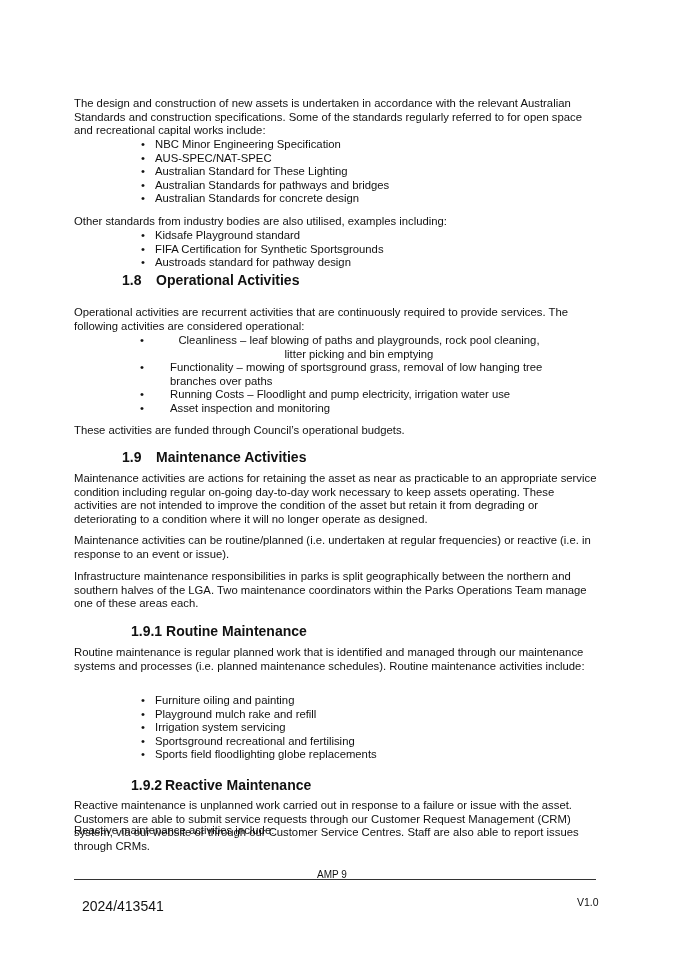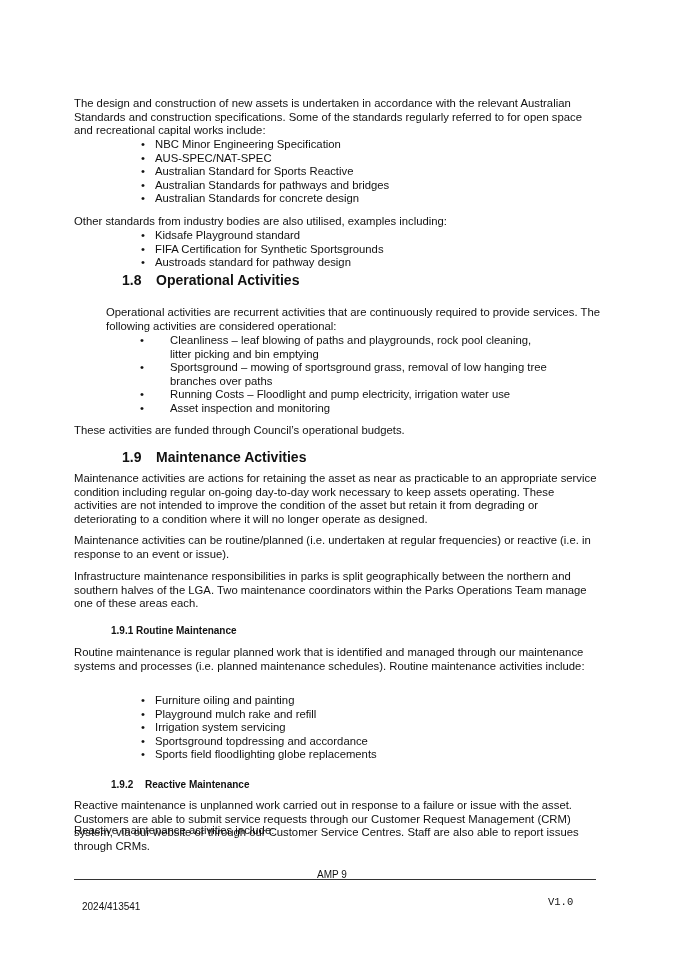--- a/index.html
+++ b/index.html
@@ -3,21 +3,21 @@
 <meta charset="utf-8">
 <style>
   html, body { margin:0; padding:0; background:#ffffff; }
   body { width:675px; height:954px; position:relative; overflow:hidden;
          font-family:"Liberation Sans", sans-serif; color:#111; font-size:11.3px; line-height:13.6px; }
   .abs { position:absolute; }
   p { margin:0; }
   .para { position:absolute; left:74px; width:525px; }
   .h2 { position:absolute; left:122px; font-weight:bold; font-size:14px; line-height:16px; }
   .h2 .num { display:inline-block; width:34px; }
-  .h3 { position:absolute; left:111px; font-weight:bold; font-size:10px; line-height:14px; }
+  .h3 { position:absolute; left:131px; font-weight:bold; font-size:14px; line-height:14px; }
   .h3 .num { display:inline-block; }
   ul.blist { list-style:none; margin:0; padding:0; position:absolute; }
   ul.blist li { position:relative; }
   ul.blist li .dot { position:absolute; left:0; top:0; }
   .footer-rule { position:absolute; left:74px; top:879px; width:522px; height:0; border-top:1px solid #333; }
 </style>
 </head>
 <body>
 
 <p class="para" style="top:97px;" data-name="intro-paragraph">The design and construction of new assets is undertaken in accordance with the relevant Australian Standards and construction specifications. Some of the standards regularly referred to for open space and recreational capital works include:</p>
@@ -25,21 +25,21 @@
   <li data-name="list-item">
       <span class="dot" data-name="bullet-icon">•</span>
       <span style="margin-left:7px;">NBC Minor Engineering Specification</span>
     </li>
   <li data-name="list-item">
       <span class="dot" data-name="bullet-icon">•</span>
       <span style="margin-left:7px;">AUS-SPEC/NAT-SPEC</span>
     </li>
   <li data-name="list-item">
       <span class="dot" data-name="bullet-icon">•</span>
-      <span style="margin-left:7px;">Australian Standard for Sports Reactive</span>
+      <span style="margin-left:7px;">Australian Standard for These Lighting</span>
     </li>
   <li data-name="list-item">
       <span class="dot" data-name="bullet-icon">•</span>
       <span style="margin-left:7px;">Australian Standards for pathways and bridges</span>
     </li>
   <li data-name="list-item">
       <span class="dot" data-name="bullet-icon">•</span>
       <span style="margin-left:7px;">Australian Standards for concrete design</span>
     </li>
 </ul>
@@ -57,29 +57,29 @@
     </li>
   <li data-name="list-item">
       <span class="dot" data-name="bullet-icon">•</span>
       <span>Austroads standard for pathway design</span>
     </li>
 </ul>
 
 <div class="h2" style="top:272px;" data-name="section-heading-1-8">
   <span class="num">1.8</span><span>Operational Activities</span>
 </div>
-<p class="para" style="top:306px;margin-left:32px;" data-name="operational-paragraph">Operational activities are recurrent activities that are continuously required to provide services. The following activities are considered operational:</p>
+<p class="para" style="top:306px;" data-name="operational-paragraph">Operational activities are recurrent activities that are continuously required to provide services. The following activities are considered operational:</p>
 <ul class="blist" style="left:148px; top:334px; width:400px;" data-name="operational-list">
   <li data-name="list-item">
       <span class="dot" data-name="bullet-icon">•</span>
-      <span style="padding-left:22px;">Cleanliness – leaf blowing of paths and playgrounds, rock pool cleaning, litter picking and bin emptying</span>
+      <span style="padding-left:22px;text-align:center;">Cleanliness – leaf blowing of paths and playgrounds, rock pool cleaning, litter picking and bin emptying</span>
     </li>
   <li data-name="list-item">
       <span class="dot" data-name="bullet-icon">•</span>
-      <span style="padding-left:22px;">Sportsground – mowing of sportsground grass, removal of low hanging tree branches over paths</span>
+      <span style="padding-left:22px;">Functionality – mowing of sportsground grass, removal of low hanging tree branches over paths</span>
     </li>
   <li data-name="list-item">
       <span class="dot" data-name="bullet-icon">•</span>
       <span style="padding-left:22px;">Running Costs – Floodlight and pump electricity, irrigation water use</span>
     </li>
   <li data-name="list-item">
       <span class="dot" data-name="bullet-icon">•</span>
       <span style="padding-left:22px;">Asset inspection and monitoring</span>
     </li>
 </ul>
@@ -105,37 +105,37 @@
   <li data-name="list-item">
       <span class="dot" data-name="bullet-icon">•</span>
       <span>Playground mulch rake and refill</span>
     </li>
   <li data-name="list-item">
       <span class="dot" data-name="bullet-icon">•</span>
       <span>Irrigation system servicing</span>
     </li>
   <li data-name="list-item">
       <span class="dot" data-name="bullet-icon">•</span>
-      <span>Sportsground topdressing and accordance</span>
+      <span>Sportsground recreational and fertilising</span>
     </li>
   <li data-name="list-item">
       <span class="dot" data-name="bullet-icon">•</span>
       <span>Sports field floodlighting globe replacements</span>
     </li>
 </ul>
 
 <div class="h3" style="top:778px;" data-name="section-heading-1-9-2">
   <span class="num" style="width:34px;">1.9.2</span><span>Reactive Maintenance</span>
 </div>
 <p class="para" style="top:799px;" data-name="reactive-paragraph">Reactive maintenance is unplanned work carried out in response to a failure or issue with the asset. Customers are able to submit service requests through our Customer Request Management (CRM) system, via our website or through our Customer Service Centres. Staff are also able to report issues through CRMs.</p>
 <p class="para" style="top:824px;" data-name="reactive-lead">Reactive maintenance activities include:</p>
 
 <div class="footer-rule" data-name="footer-divider"></div>
 <div class="abs" style="left:317px; top:868px; font-size:10px;" data-name="page-number">AMP 9</div>
-<div class="abs" style="left:82px; top:900px; font-size:10px;" data-name="document-id">2024/413541</div>
-<div class="abs" style="left:548px; top:896px; font-size:10.5px;font-family:Liberation Mono, monospace;" data-name="version-label">V1.0</div>
+<div class="abs" style="left:82px; top:900px; font-size:14px;" data-name="document-id">2024/413541</div>
+<div class="abs" style="left:577px; top:896px; font-size:10.5px;" data-name="version-label">V1.0</div>
 
 <style>
   ul.blist li > span:last-child { display:block; padding-left:7px; }
   ul.blist[data-name="operational-list"] li > span:last-child { padding-left:22px; }
   ul.blist li .dot { left:-7px; }
   ul.blist[data-name="operational-list"] li .dot { left:-8px; }
 </style>
 
 </body></html>

